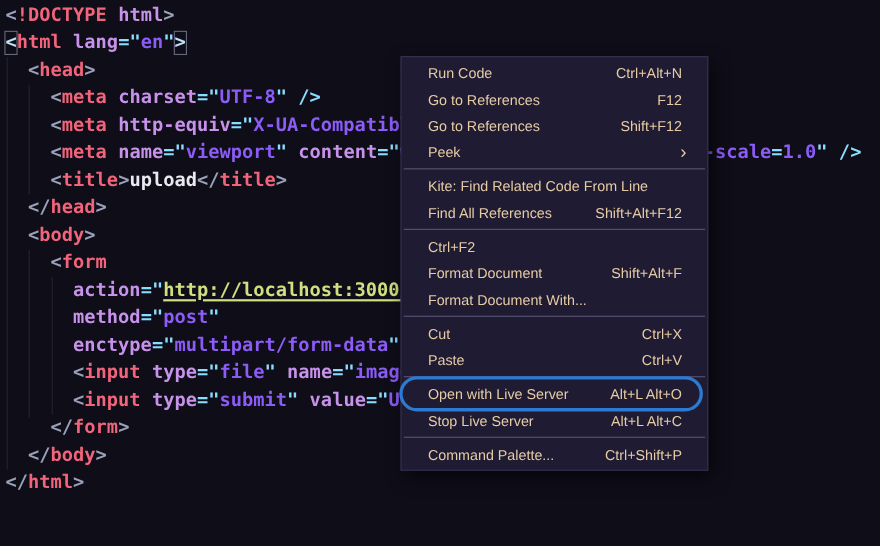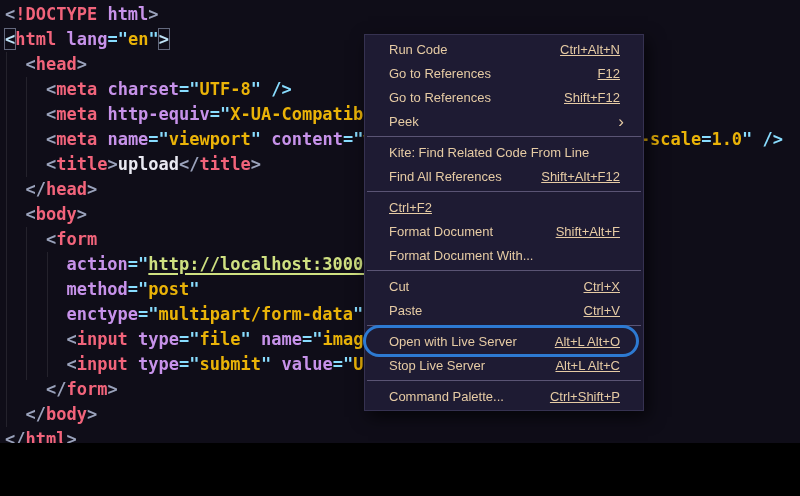--- a/index.html
+++ b/index.html
@@ -1,77 +1,77 @@
 <!DOCTYPE html>
 <html><head>
 <meta charset="utf-8">
 <style>
   html, body { margin: 0; padding: 0; background: #000; }
   .screen {
     position: relative;
-    width: 800px; height: 443px;
+    width: 800px; height: 496px;
     background: #0f0d18;
     overflow: hidden;
     font-family: "Liberation Sans", sans-serif;
   }
 
   
   .code-area {
     position: absolute;
     left: 5px; top: 2px;
     font-family: "DejaVu Sans Mono", monospace;
     font-size: 17px;
     font-weight: 700;
     line-height: 25px;
     white-space: pre;
   }
   .code-line { height: 25px; }
   .tok-d  { color: #c7cbd8; }
   .tok-p  { color: #9aa2bb; }
   .tok-t  { color: #f2647b; }
   .tok-a  { color: #c792ea; }
-  .tok-s  { color: #eab308; }
+  .tok-s  { color: #8b5cf6; }
   .tok-o  { color: #89ddff; }
   .tok-w  { color: #e9e9f2; }
   .tok-l  { color: #cfe081; text-decoration: underline; text-underline-offset: 3px; text-decoration-thickness: 2px; }
   .tok-pb { color: #bfe3f7; outline: 1px solid rgba(170,180,210,0.55); outline-offset: 0px; }
 
   .indent-guide {
     position: absolute;
     width: 1px;
     background: rgba(255,255,255,0.09);
   }
   #guide-0  { left: 6px;  top: 52px;  height: 375px; }
   #guide-1a { left: 26px; top: 77px;  height: 100px; }
   #guide-1b { left: 26px; top: 227px; height: 153px; }
   #guide-2  { left: 47px; top: 252px; height: 125px; }
 
   
   .context-menu {
     position: absolute;
-    left: 364px; top: 34px;
+    left: 364px; top: 51px;
     width: 280px;
     box-sizing: border-box;
     background: #1e1b33;
     border: 1px solid rgba(120,110,160,0.28);
     box-shadow: 4px 6px 16px rgba(0,0,0,0.65);
     padding: 2px 0;
     font-size: 13px;
     color: #e6cba4;
   }
   .menu-item {
     height: 24px;
     display: flex;
     align-items: center;
     padding: 0 23px 0 24px;
     position: relative;
     cursor: default;
   }
   .menu-item .mi-label { flex: 1; white-space: nowrap; }
-  .menu-item .mi-shortcut { white-space: nowrap; text-decoration: underline; }
+  .menu-item .mi-shortcut { white-space: nowrap; }
   .menu-item .mi-chevron {
     font-size: 17px;
     line-height: 17px;
     margin-right: -4px;
     color: #e6cba4;
   }
   .menu-sep {
     height: 1px;
     background: #5a5474;
     margin: 3px 2px;

